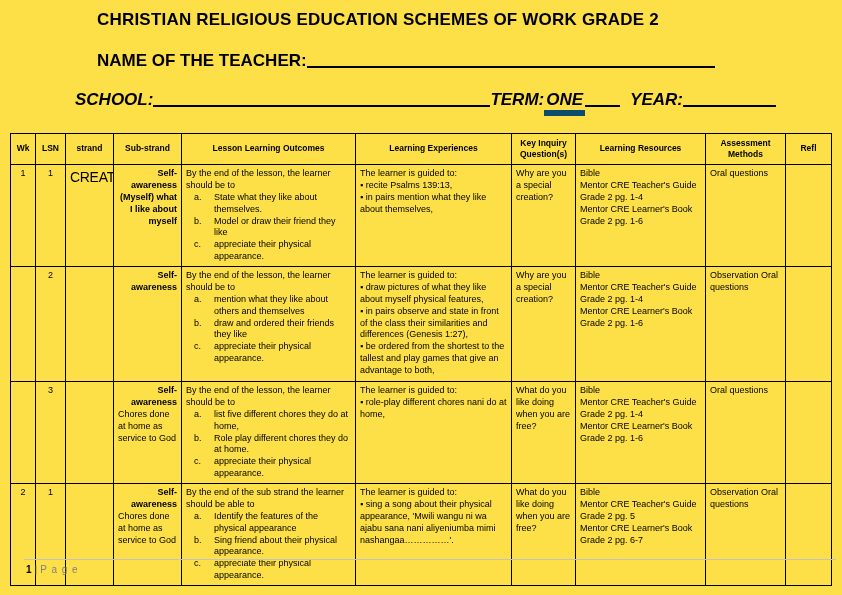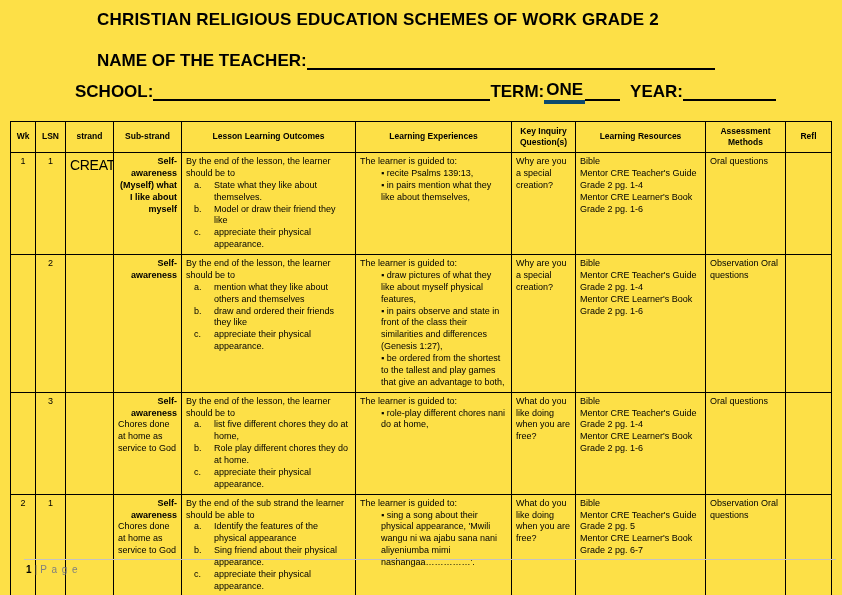--- a/index.html
+++ b/index.html
@@ -10,29 +10,29 @@
     width: 842px; height: 595px;
     background: #fde047;
     overflow: hidden;
   }
   
   .doc-title {
     margin: 10px 0 0 97px;
     font-size: 17px; font-weight: bold; letter-spacing: 0.2px;
     white-space: nowrap;
   }
-  .hline { display: flex; align-items: center; font-size: 17px; font-weight: bold; white-space: nowrap; }
+  .hline { display: flex; align-items: flex-start; font-size: 17px; font-weight: bold; white-space: nowrap; }
   .teacher-line { margin: 21px 0 0 97px; }
-  .school-line  { margin: 9px 0 0 75px; }
+  .school-line  { margin: 19px 0 0 75px; font-style: italic; }
   .blank { display: inline-block; border-bottom: 2px solid #000; height: 17px; }
   .blank-teacher { width: 408px; }
   .blank-school  { width: 337px; }
   .blank-term    { width: 35px; }
   .blank-year    { width: 93px; }
-  .term-value { border-bottom: 4px solid #0c4a6e; padding: 0 2px; }
+  .term-value { border-bottom: 6px solid #0c4a6e; padding: 0 2px; }
   .year-label { margin-left: 10px; }
   
   table.schemes {
     margin: 17px 0 0 10px;
     border-collapse: collapse;
     table-layout: fixed;
     width: 821px;
   }
   .schemes th, .schemes td {
     border: 1.2px solid #000;
@@ -55,21 +55,21 @@
   tbody tr:nth-child(2){height:115px}
   tbody tr:nth-child(3){height:99px}
   tbody tr:nth-child(4){height:96px}
   td.c-wk, td.c-lsn { text-align: center; }
   td.c-strand { font-size: 14px; letter-spacing: -0.3px; white-space: nowrap; }
   .substrand-title { display: block; font-weight: bold; text-align: right; }
   .substrand-detail { display: block; }
   ol.abc { list-style: none; counter-reset: itm; }
   ol.abc li { counter-increment: itm; position: relative; padding-left: 28px; }
   ol.abc li::before { content: counter(itm, lower-alpha) "."; position: absolute; left: 8px; }
-  ul.bul { list-style: none; margin-left: 21px; }
+  ul.bul { list-style: none; }
   ul.bul li::before { content: "▪ "; }
   
   .footer {
     position: absolute; left: 24px; right: 6px; top: 559px;
     border-top: 1px solid #c3c3c3;
     padding: 4px 0 0 2px;
     font-size: 10px;
   }
   .footer .pgnum { font-weight: bold; }
   .footer .pipe { margin: 0 3px; color: #404040; }

